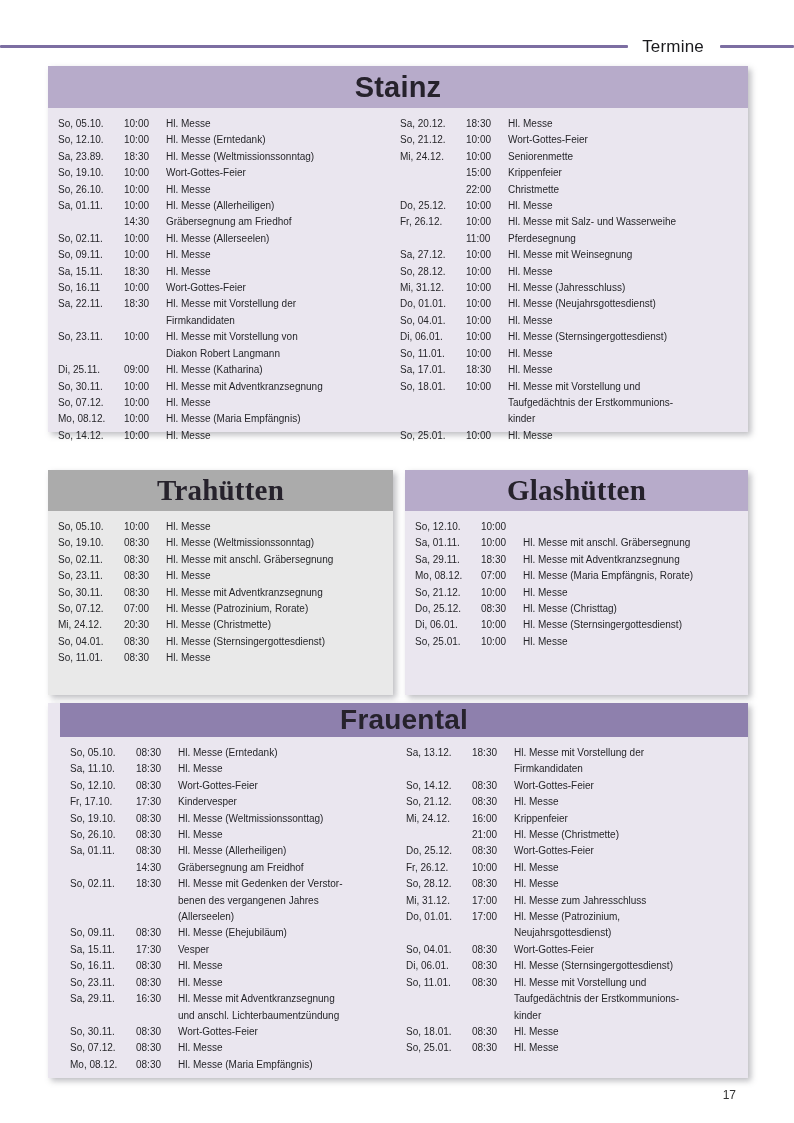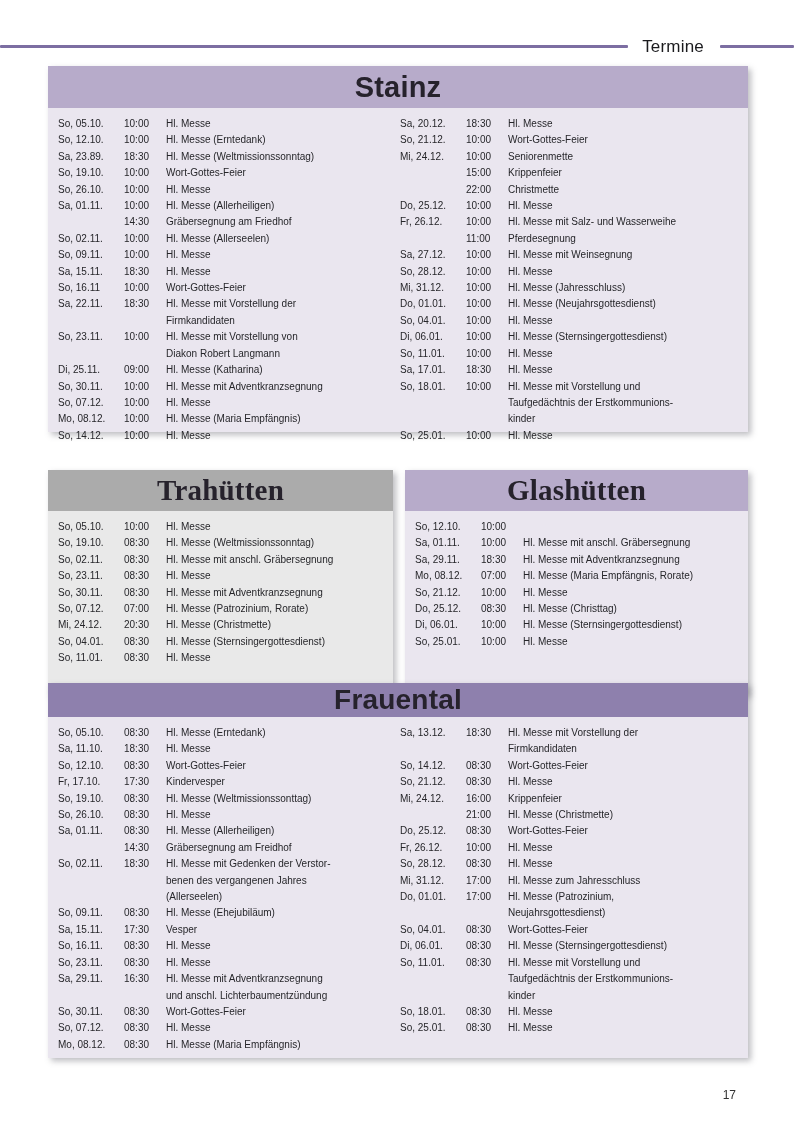--- a/index.html
+++ b/index.html
@@ -49,21 +49,21 @@
   }
   .hdr-purple-light{background:var(--hdr_light);}
   .hdr-purple-dark{background:var(--hdr_dark);}
   .hdr-gray{background:var(--hdr_gray);}
 
   .stainz{top:66px;height:366px;}
   .stainz .box-header{height:42px;}
   .trahuetten{top:470px;left:48px;width:345px;height:225px;}
   .glashuetten{top:470px;left:405px;width:343px;height:225px;}
   .trahuetten .box-header,.glashuetten .box-header{height:41px;font-family:Liberation Serif, serif;}
-  .frauental{top:683px;height:375px;}
+  .frauental{top:703px;height:375px;padding-left:12px;}
   .frauental .box-header{height:34px;font-size:28px;}
 
   .box-body{
     padding:8px 6px 0 10px;
     font-size:10px;line-height:16.4px;color:var(--text);
   }
   .two-col{display:flex;}
   .col{width:50%;padding-right:4px;}
 
   .row{display:flex;align-items:flex-start;}

